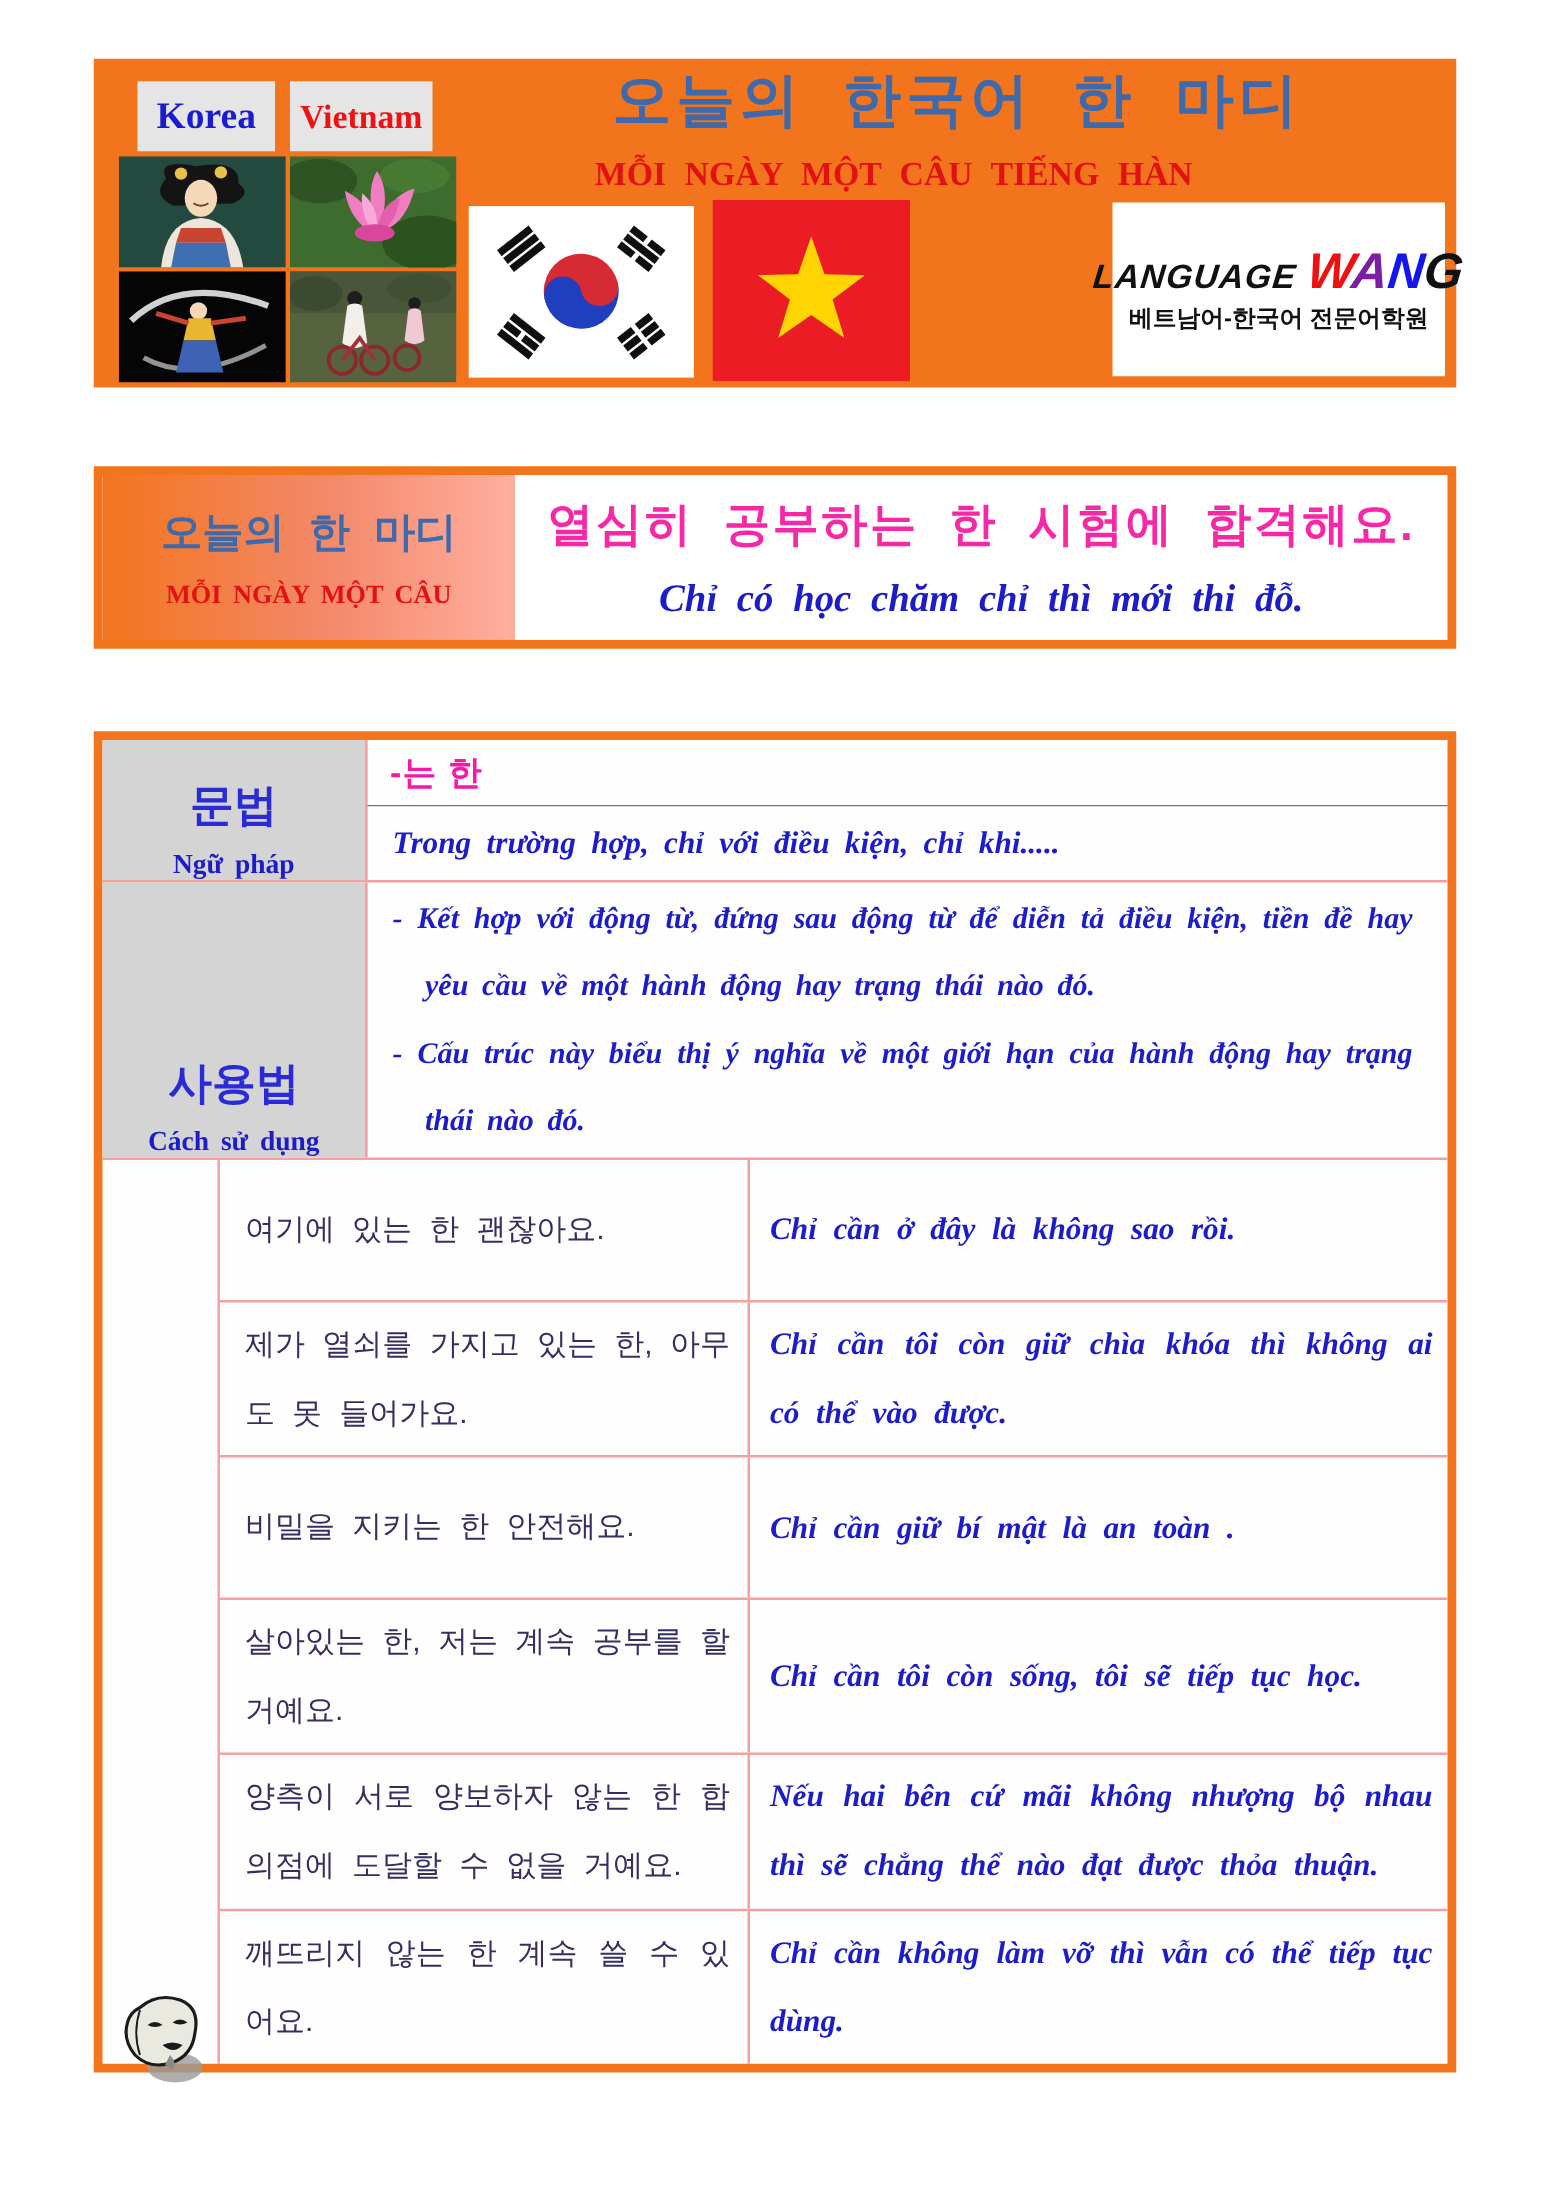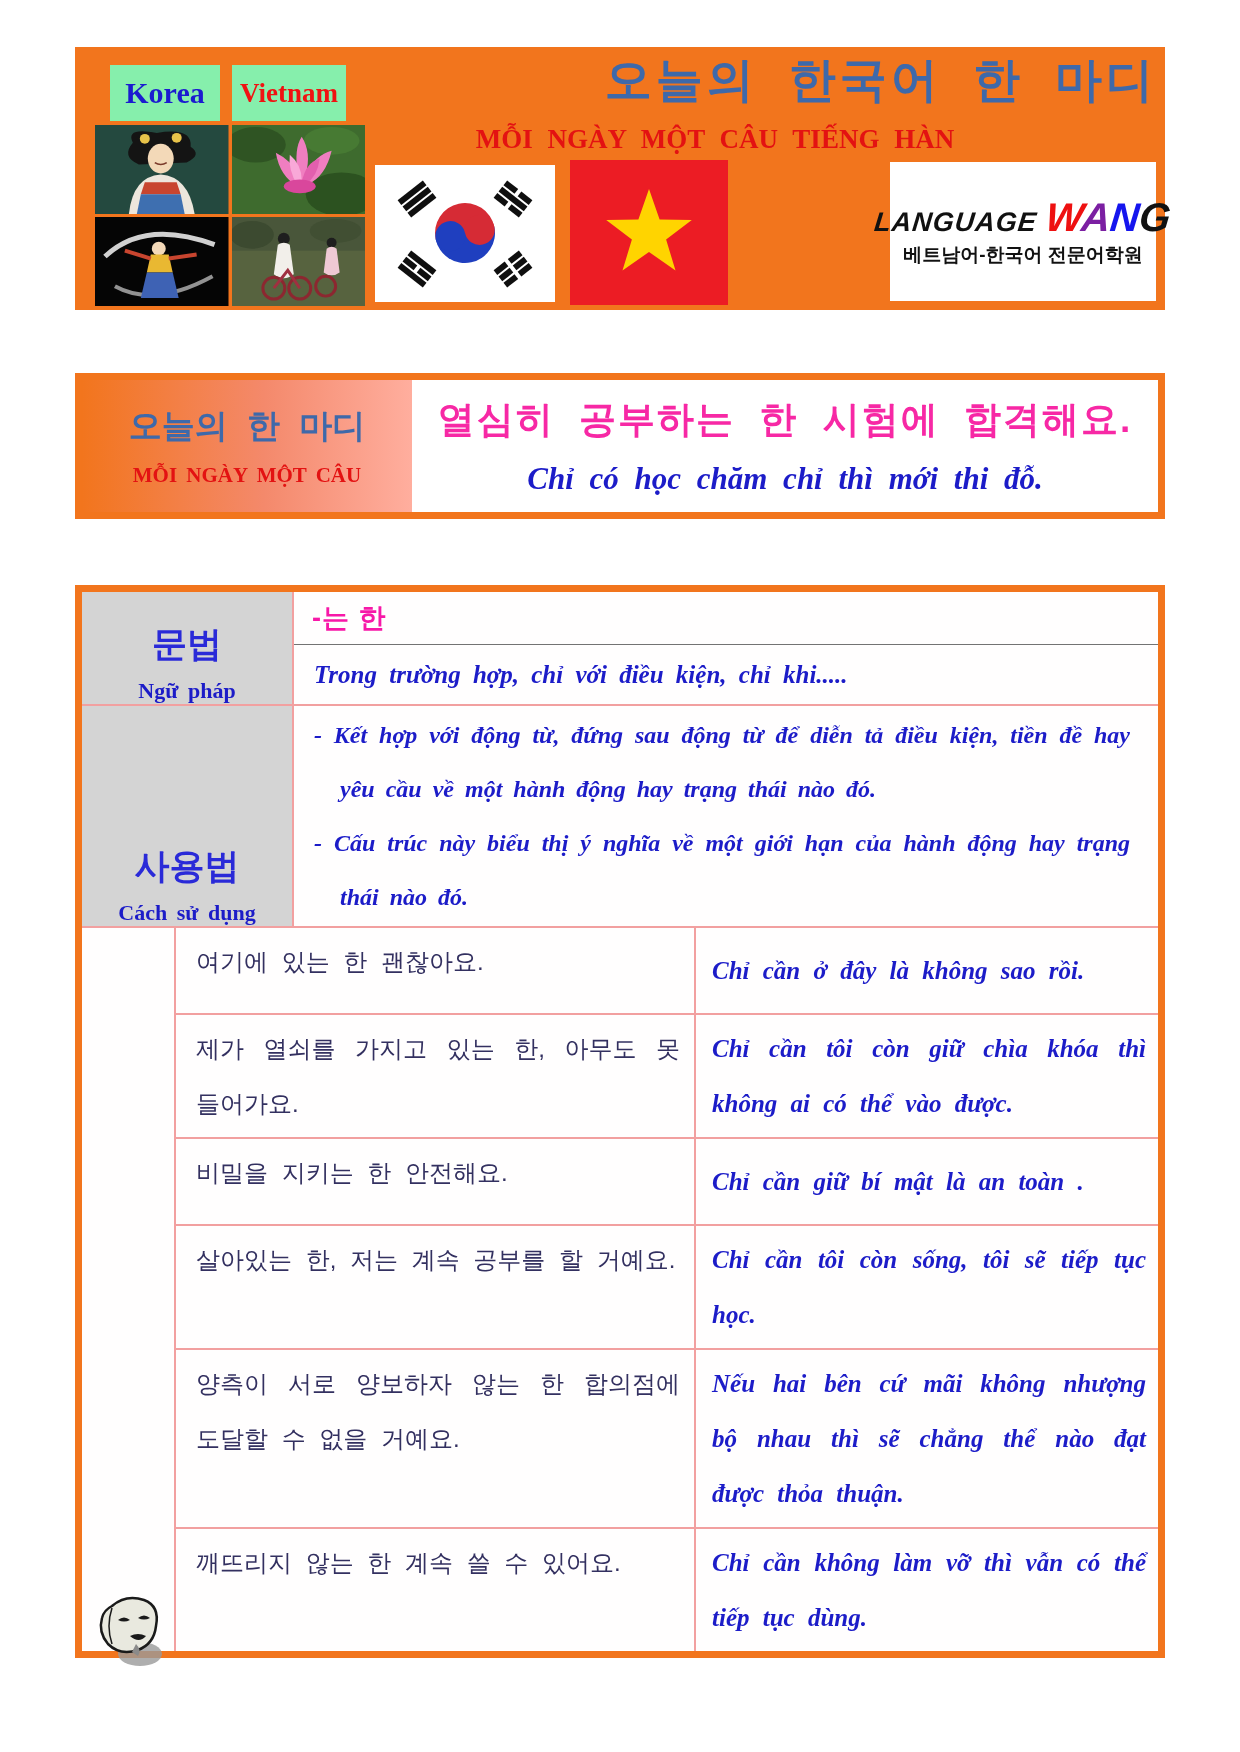--- a/index.html
+++ b/index.html
@@ -9,34 +9,34 @@
     -webkit-font-smoothing:antialiased;
   }
   .abs{position:absolute;}
 
   
   .header{
     left:75px;top:47px;width:1090px;height:263px;
     background:#F2751D;
   }
   .lang-box{
-    position:absolute;top:18px;height:56px;background:#86efac;
+    position:absolute;top:18px;height:56px;background:#e5e5e5;
     display:flex;align-items:center;justify-content:center;
     font-family:"Liberation Serif","DejaVu Serif",serif;
     font-weight:bold;font-size:30px;
   }
   .korea-box{left:35px;width:110px;color:#1B1BD0;}
   .vietnam-box{left:157px;width:114px;color:#F01212;font-size:27px;}
   .photo-grid{
     position:absolute;left:20px;top:78px;width:270px;height:181px;
     display:grid;grid-template-columns:1fr 1fr;grid-template-rows:1fr 1fr;gap:3px;
   }
   .photo-grid svg{width:100%;height:100%;display:block;}
   .hdr-title{
-    position:absolute;left:300px;right:8px;top:2px;text-align:right;
+    position:absolute;left:300px;right:8px;top:2px;text-align:center;
     font-size:47px;font-weight:bold;color:#3E69AA;letter-spacing:4px;word-spacing:14px;
   }
   .hdr-subtitle{
     position:absolute;left:310px;width:660px;top:77px;text-align:center;
     font-family:"Liberation Serif","DejaVu Serif",serif;
     font-size:27px;font-weight:bold;color:#E31212;word-spacing:8px;
   }
   .kr-flag{position:absolute;left:300px;top:118px;width:180px;height:137px;background:#fff;}
   .vn-flag{position:absolute;left:495px;top:113px;width:158px;height:145px;}
   .kr-flag svg,.vn-flag svg{width:100%;height:100%;display:block;}
@@ -108,22 +108,22 @@
     font-size:24px;color:#1C1CC8;word-spacing:5px;line-height:2.25;
   }
   .usage-point{padding-left:26px;text-indent:-26px;text-align:justify;}
 
   .examples{flex:1;display:flex;position:relative;}
   .spacer-col{width:92px;flex:none;border-right:2px solid #F2A0A0;}
   .ex-rows{flex:1;display:flex;flex-direction:column;}
   .ex-row{flex:1;display:flex;border-bottom:2px solid #F2A0A0;}
   .ex-row:last-child{border-bottom:none;}
   .ex-ko{
-    width:520px;flex:none;border-right:2px solid #F2A0A0;box-sizing:border-box;
-    display:flex;align-items:flex-start;padding:6px 14px 6px 20px;
+    width:424px;flex:none;border-right:2px solid #F2A0A0;box-sizing:border-box;
+    display:flex;align-items:center;padding:6px 14px 6px 20px;
     font-size:24px;color:#333060;word-spacing:7px;line-height:2.3;text-align:justify;
   }
   .ex-vi{
     flex:1;display:flex;align-items:center;padding:6px 12px 6px 16px;
     font-family:"Liberation Serif","DejaVu Serif",serif;font-style:italic;font-weight:bold;
     font-size:25px;color:#1C1CC8;word-spacing:7px;line-height:2.2;text-align:justify;
   }
   .ex-ko span,.ex-vi span{width:100%;}
   .mask-icon{position:absolute;left:10px;top:664px;width:80px;height:86px;}
 </style>

